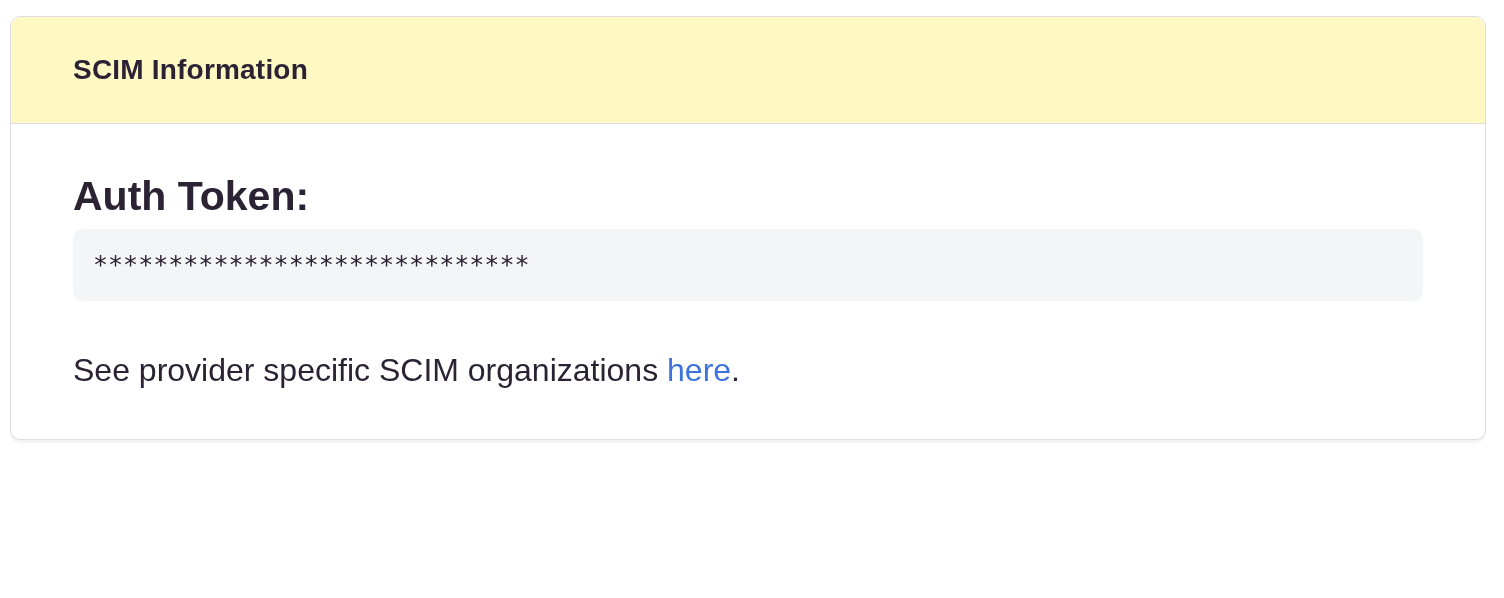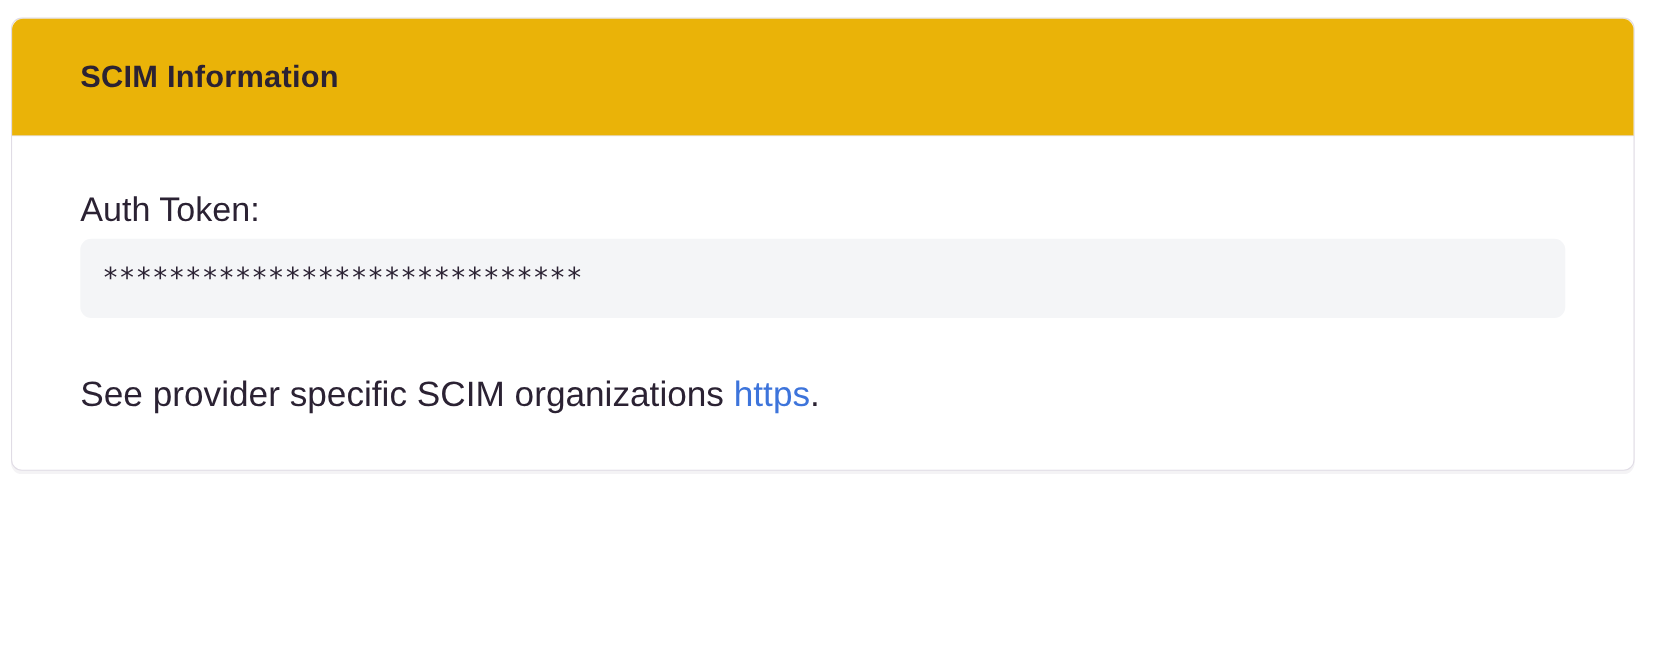--- a/index.html
+++ b/index.html
@@ -12,38 +12,38 @@
     overflow: hidden;
   }
   .panel {
     margin: 16px 18px 0 10px;
     background: #ffffff;
     border: 1.5px solid #e0dce5;
     border-radius: 10px;
     box-shadow: 0 3px 0 rgba(37, 11, 54, 0.05);
   }
   .panel-header {
-    background: #eab308;
+    background: #fef9c3;
     border-bottom: 1.5px solid #e0dce5;
     border-radius: 10px 10px 0 0;
     padding: 37px 62px;
     font-size: 28px;
     font-weight: 700;
     letter-spacing: 0.2px;
     color: #2b2233;
   }
   .panel-body {
     padding: 48px 62px 50px 62px;
   }
   .field {
     margin-bottom: 50px;
   }
   .field-label {
-    font-size: 31px;
-    font-weight: 400;
+    font-size: 41px;
+    font-weight: 700;
     line-height: 1.2;
     color: #2b2233;
     margin-bottom: 8px;
   }
   .code-block {
     background: #f4f5f7;
     border-radius: 10px;
     padding: 21px 20px;
     font-family: "DejaVu Sans Mono", "Liberation Mono", monospace;
     font-size: 25px;
@@ -72,17 +72,17 @@
 
   <div class="panel-body">
 
     <div class="field">
       <div class="field-label">Auth Token:</div>
       <div class="code-block">*****************************</div>
     </div>
 
 
     <p class="footer-text">
-      <span>See provider specific SCIM organizations </span><a class="doc-link" href="#">https</a><span>.</span>
+      <span>See provider specific SCIM organizations </span><a class="doc-link" href="#">here</a><span>.</span>
     </p>
 
   </div>
 </div>
 
 </body></html>

